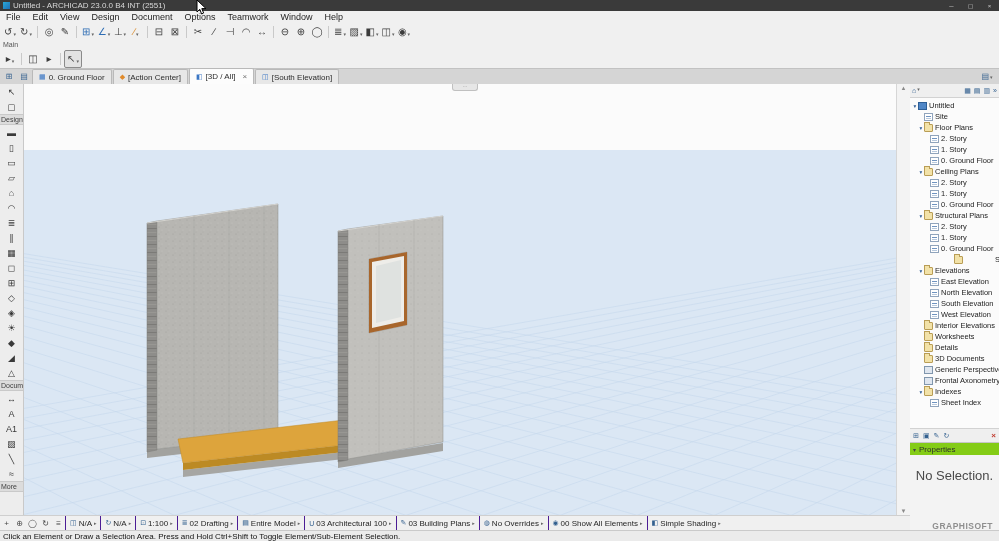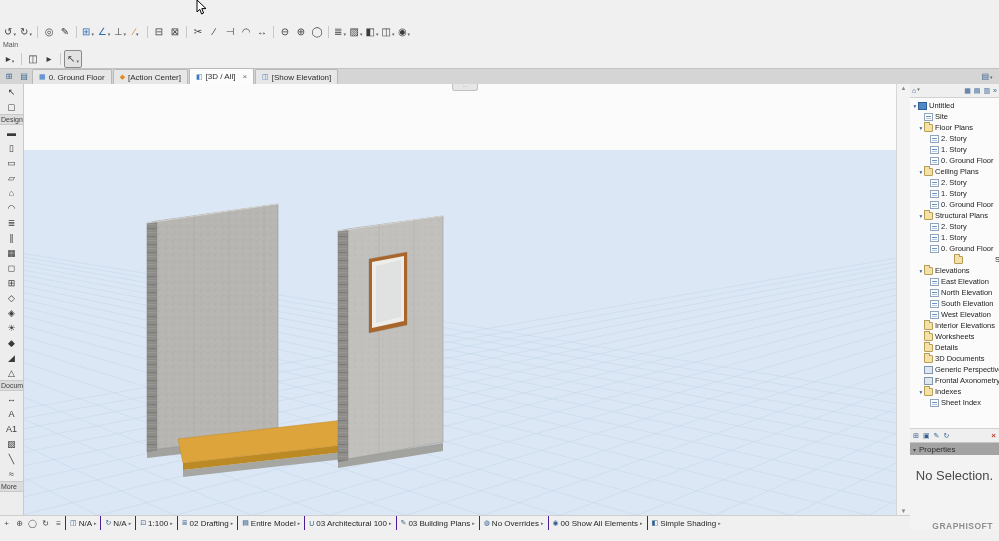--- a/index.html
+++ b/index.html
@@ -66,21 +66,21 @@
   .ico.folder{background:#f2e2a8;border:1px solid #b99d55;border-radius:0 1px 1px 1px;}
   .ico.folder::before{content:"";position:absolute;left:-1px;top:-3px;width:4px;height:2px;background:#f2e2a8;
                       border:1px solid #b99d55;border-bottom:none;}
   .ico.page{background:#ffffff;border:1px solid #90a4bc;}
   .ico.page::after{content:"";position:absolute;left:1px;top:2px;right:1px;height:1px;background:#6f93c0;
                    box-shadow:0 2px 0 #b8c9dd;}
   .ico.camera{background:#dfe6ef;border:1px solid #8096ad;}
   .tlabel{overflow:hidden;}
   .nav-bottom{height:13px;flex:none;display:flex;align-items:center;gap:4px;padding:0 3px;}
   .del{margin-left:auto;color:#c23b2e;font-weight:bold;font-size:8px;}
-  .props-header{height:12px;flex:none;background:#a3a3a3;border-top:1px solid #c6c6c6;display:flex;align-items:center;
+  .props-header{height:12px;flex:none;background:#84cc16;border-top:1px solid #c6c6c6;display:flex;align-items:center;
                 gap:3px;padding:0 3px;font-size:8px;color:#2c2c2c;}
   .ph-chev{font-size:6px;color:#444;}
   .props-body{flex:1;background:#f3f3f3;display:flex;justify-content:center;align-items:flex-start;padding-top:13px;
               font-size:13px;color:#4a4a4a;}
   
   .quickbar{position:absolute;left:0;top:515px;width:910px;height:15px;background:#f0f0f0;border-top:1px solid #cfcfcf;
             display:flex;align-items:center;box-sizing:border-box;overflow:hidden;}
   .qbtn{width:13px;flex:none;text-align:center;font-size:8px;color:#454545;}
   .qopt{display:flex;align-items:center;gap:2px;height:100%;padding:0 4px;border-left:1px solid #4c1d95;font-size:8px;
         color:#1f1f1f;white-space:nowrap;flex:none;}
@@ -90,21 +90,41 @@
   .statusbar{position:absolute;left:0;top:530px;width:100%;height:11px;background:#ebebeb;border-top:1px solid #cacaca;
              box-sizing:border-box;font-size:8px;color:#111;display:flex;align-items:center;padding-left:3px;}
   .brand{position:absolute;right:6px;top:521px;font-size:8.5px;font-weight:bold;letter-spacing:.5px;color:#8f8f8f;}
   .cursor{position:absolute;left:196px;top:0;z-index:99;}
 </style>
 </head>
 <body>
 
 <div class="app">
 
-
+  <div class="titlebar">
+    <span class="app-icon"></span>
+    <span class="title">Untitled - ARCHICAD 23.0.0 B4 INT (2551)</span>
+    <div class="win-controls">
+      <span class="wbtn">─</span>
+      <span class="wbtn">▢</span>
+      <span class="wbtn">×</span>
+    </div>
+  </div>
+
+  <div class="menubar">
+      <span class="menu-item">File</span>
+      <span class="menu-item">Edit</span>
+      <span class="menu-item">View</span>
+      <span class="menu-item">Design</span>
+      <span class="menu-item">Document</span>
+      <span class="menu-item">Options</span>
+      <span class="menu-item">Teamwork</span>
+      <span class="menu-item">Window</span>
+      <span class="menu-item">Help</span>
+    </div>
   <div class="toolbar1">
       <span class="tbtn">
         <span class="tglyph">↺</span>
         <span class="dd">▾</span>
       </span>
       <span class="tbtn">
         <span class="tglyph">↻</span>
         <span class="dd">▾</span>
       </span>
       <span class="tsep"></span>
@@ -220,21 +240,21 @@
         <span class="tab-icon" style="color: rgb(224, 138, 42);">◆</span>
         <span class="tab-label">[Action Center]</span>
       </div>
       <div class="tab active">
         <span class="tab-icon" style="color: rgb(58, 118, 196);">◧</span>
         <span class="tab-label">[3D / All]</span>
         <span class="tab-close">×</span>
       </div>
       <div class="tab">
         <span class="tab-icon" style="color: rgb(58, 118, 196);">◫</span>
-        <span class="tab-label">[Show Elevation]</span>
+        <span class="tab-label">[South Elevation]</span>
       </div>
       <div class="tab-right">
         <span class="tabbar-btn">
           <span>▤</span>
           <span class="dd">▾</span>
         </span>
       </div>
     </div>
 
   <div class="toolbox">
@@ -659,18 +679,21 @@
         <span class="qlabel">00 Show All Elements</span>
         <span class="qarrow">▸</span>
       </div>
       <div class="qopt">
         <span class="qicon">◧</span>
         <span class="qlabel">Simple Shading</span>
         <span class="qarrow">▸</span>
       </div>
     </div>
 
+  <div class="statusbar">
+    <span>Click an Element or Draw a Selection Area. Press and Hold Ctrl+Shift to Toggle Element/Sub-Element Selection.</span>
+  </div>
   <div class="brand">GRAPHISOFT</div>
 
   <svg class="cursor" width="11" height="15">
     <polygon points="1,0 1,12 3.8,9.3 5.6,14 7.6,13 5.8,8.6 10,8.6" fill="#ffffff" stroke="#000000" stroke-width="1"></polygon>
   </svg>
 </div>
 
 </body></html>

